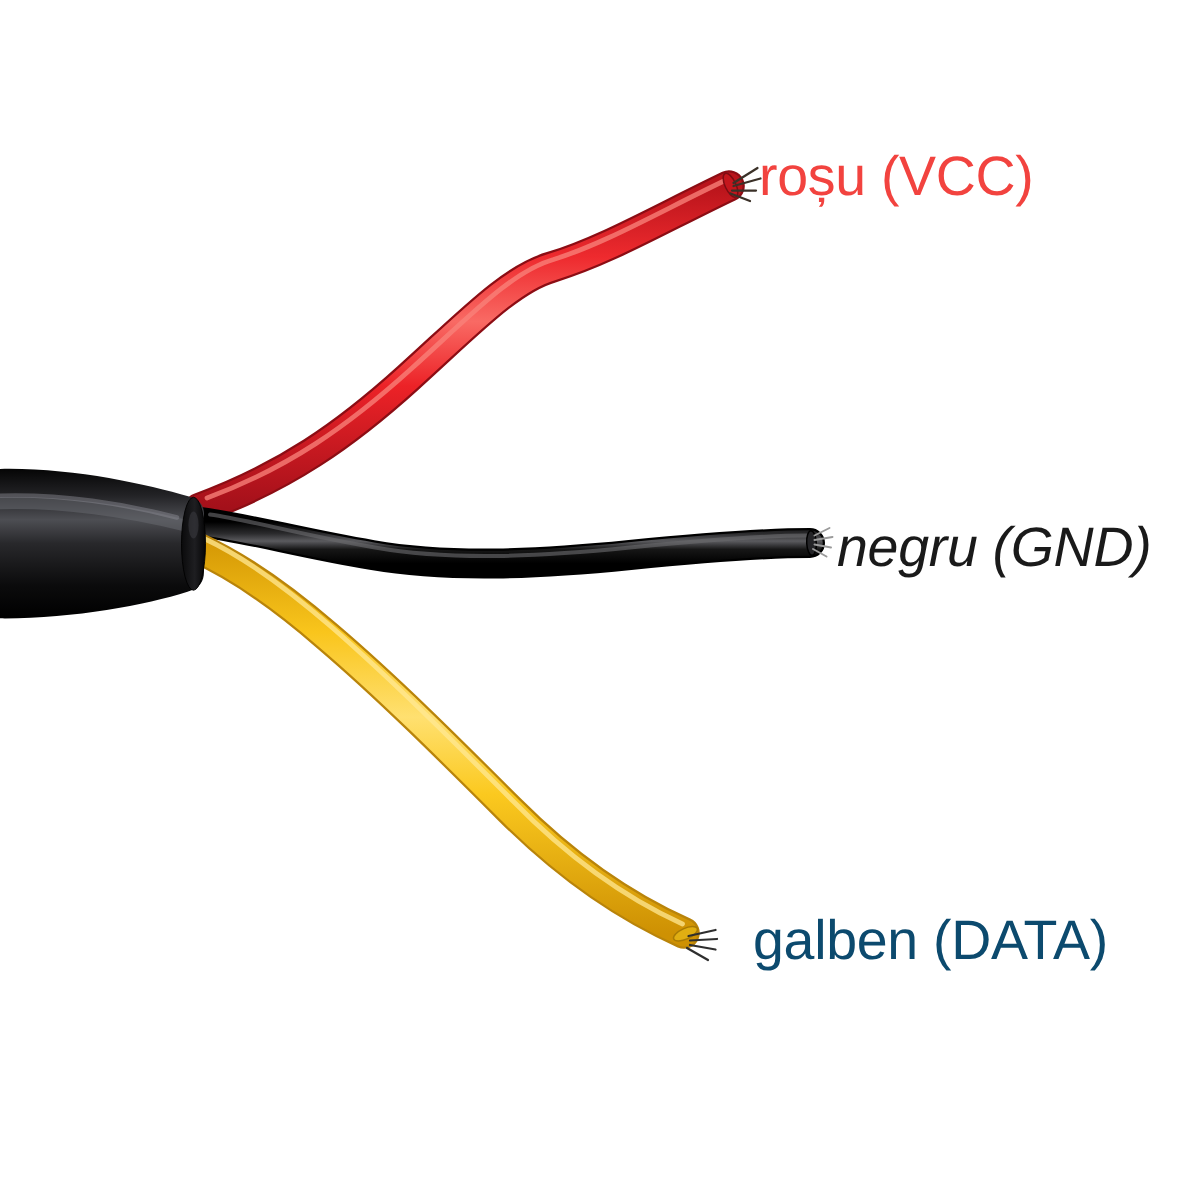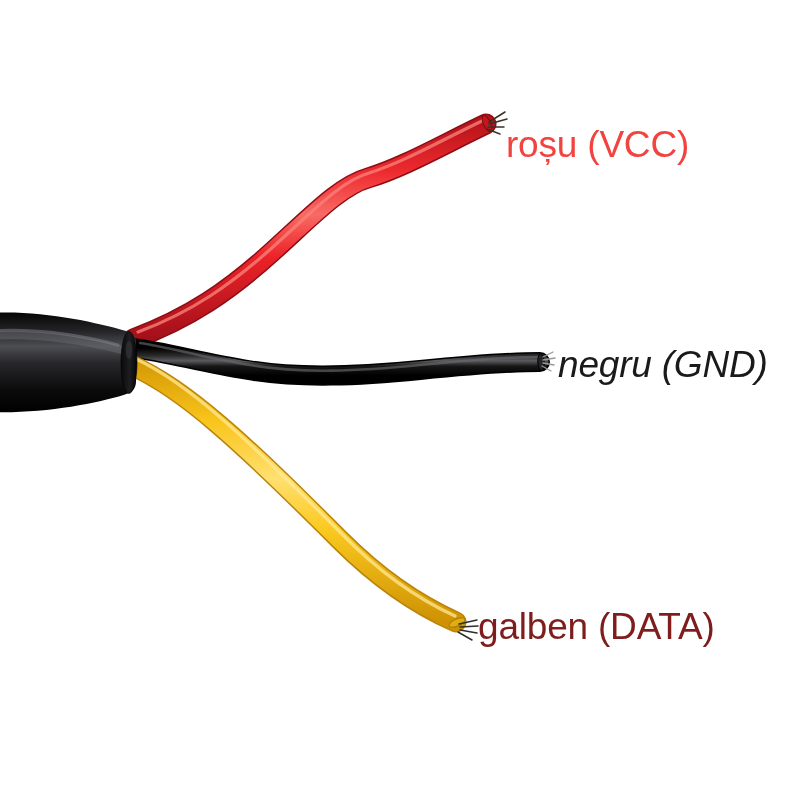--- a/index.html
+++ b/index.html
@@ -28,21 +28,21 @@
   }
   .wire-label {
     position: absolute;
     font-family: "Liberation Sans", sans-serif;
     font-size: 37px;
     line-height: 1;
     white-space: nowrap;
     letter-spacing: -0.2px;
     font-weight: 400;
   }
-  #label-vcc  { left: 506px; top: 99px; margin-top: 27px; }
+  #label-vcc  { left: 506px; top: 99px; }
   #label-gnd  { left: 558px; top: 346px; font-style: italic; }
   #label-data { left: 478px; top: 608px; }
 </style>
 </head>
 <body>
 
 <div id="stage" style="background: rgb(255, 255, 255);">
 
   <svg id="wire-svg" viewBox="0 0 800 800" xmlns="http://www.w3.org/2000/svg">
     <defs>
@@ -154,15 +154,15 @@
 
       <ellipse cx="129" cy="362.5" rx="8" ry="31" fill="url(#gradJacketCap)" stroke="#000000" stroke-width="0.6"></ellipse>
       <ellipse cx="129" cy="350" rx="3.4" ry="9" fill="#3c3d42" opacity="0.55"></ellipse>
     </g>
   </svg>
 
   <div class="wire-label" id="label-vcc" style="color:#F2433F;">roșu (VCC)</div>
 
   <div class="wire-label" id="label-gnd" style="color:#1a1a1a;">negru (GND)</div>
 
-  <div class="wire-label" id="label-data" style="color:#7f1d1d;">galben (DATA)</div>
+  <div class="wire-label" id="label-data" style="color:#0c4a6e;margin-left:24px;">galben (DATA)</div>
 
 </div>
 
 </body></html>

